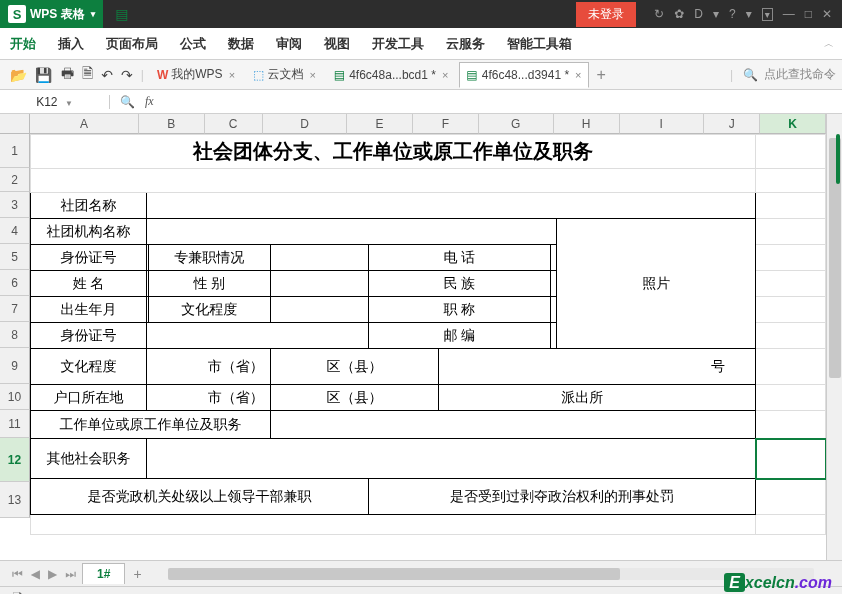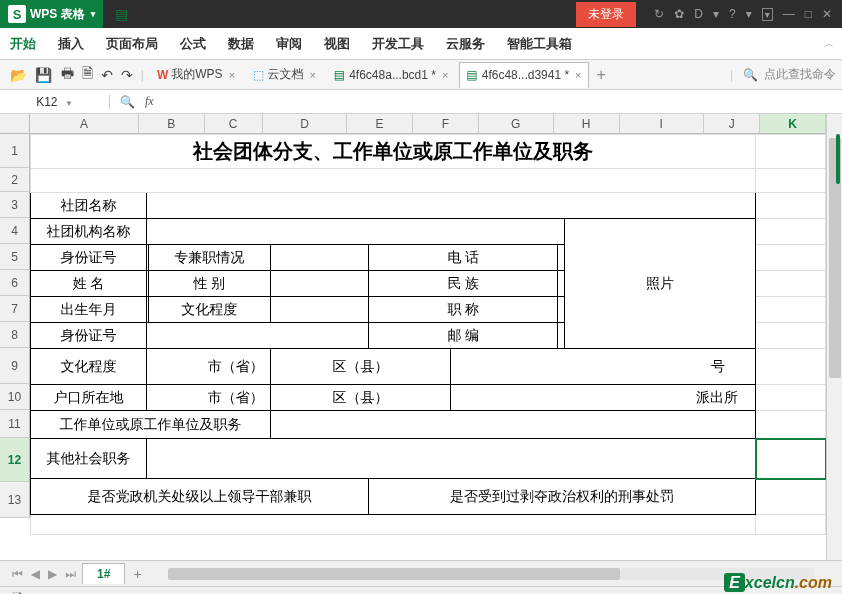--- a/index.html
+++ b/index.html
@@ -76,21 +76,21 @@
 .sheettabs .hscroll .hthumb { position: absolute; left: 0; width: 70%; height: 100%; background: #c8c8c8; border-radius: 2px; }
 
 
 .statusbar { height: 26px; background: #f0f0f0; border-top: 1px solid #ccc; display: flex; align-items: center; padding: 0 8px; font-size: 12px; color: #555; }
 .statusbar .sb-icon { margin: 0 5px; cursor: pointer; color: #666; }
 .statusbar .spacer { flex: 1; }
 .statusbar .zoom { margin: 0 8px; }
 .statusbar .watermark { position: absolute; right: 10px; bottom: 2px; font-size: 16px; font-weight: bold; font-style: italic; }
 .statusbar .watermark .wm-e { background: #0d7f3f; color: #fff; padding: 1px 5px; border-radius: 3px; }
 .statusbar .watermark .wm-rest { color: #0d7f3f; }
-.statusbar .watermark .wm-com { color: #a16207; font-style: italic; }
+.statusbar .watermark .wm-com { color: #6d28d9; font-style: italic; }
 </style>
 </head>
 <body>
 
 <div class="titlebar">
   <div class="logo">
     <span class="logo-s">S</span>
     <span>WPS 表格</span>
     <span class="dropdown-arrow">▾</span>
   </div>
@@ -266,21 +266,21 @@
   <td class="lab">文化程度</td>
   <td class="lab" colspan="3" style="text-align:right;padding-right:6px">市（省）</td>
   <td class="lab" colspan="2" style="text-align:center">区（县）</td>
   <td class="lab" colspan="4" style="text-align:right;padding-right:30px">号</td>
   <td></td>
 </tr>
 <tr style="height:26px">
   <td class="lab">户口所在地</td>
   <td class="lab" colspan="3" style="text-align:right;padding-right:6px">市（省）</td>
   <td class="lab" colspan="2" style="text-align:center">区（县）</td>
-  <td class="lab" colspan="4" style="text-align:right;padding-right:17px">派出所</td>
+  <td class="lab" colspan="4" style="padding-right:30px">派出所</td>
   <td></td>
 </tr>
 <tr style="height:28px">
   <td class="lab" colspan="4">工作单位或原工作单位及职务</td>
             <td class="lab" colspan="6"></td>
             <td></td>
 </tr>
 <tr style="height:40px">
   <td class="lab">其他社会职务</td>
             <td class="lab" colspan="9"></td>

